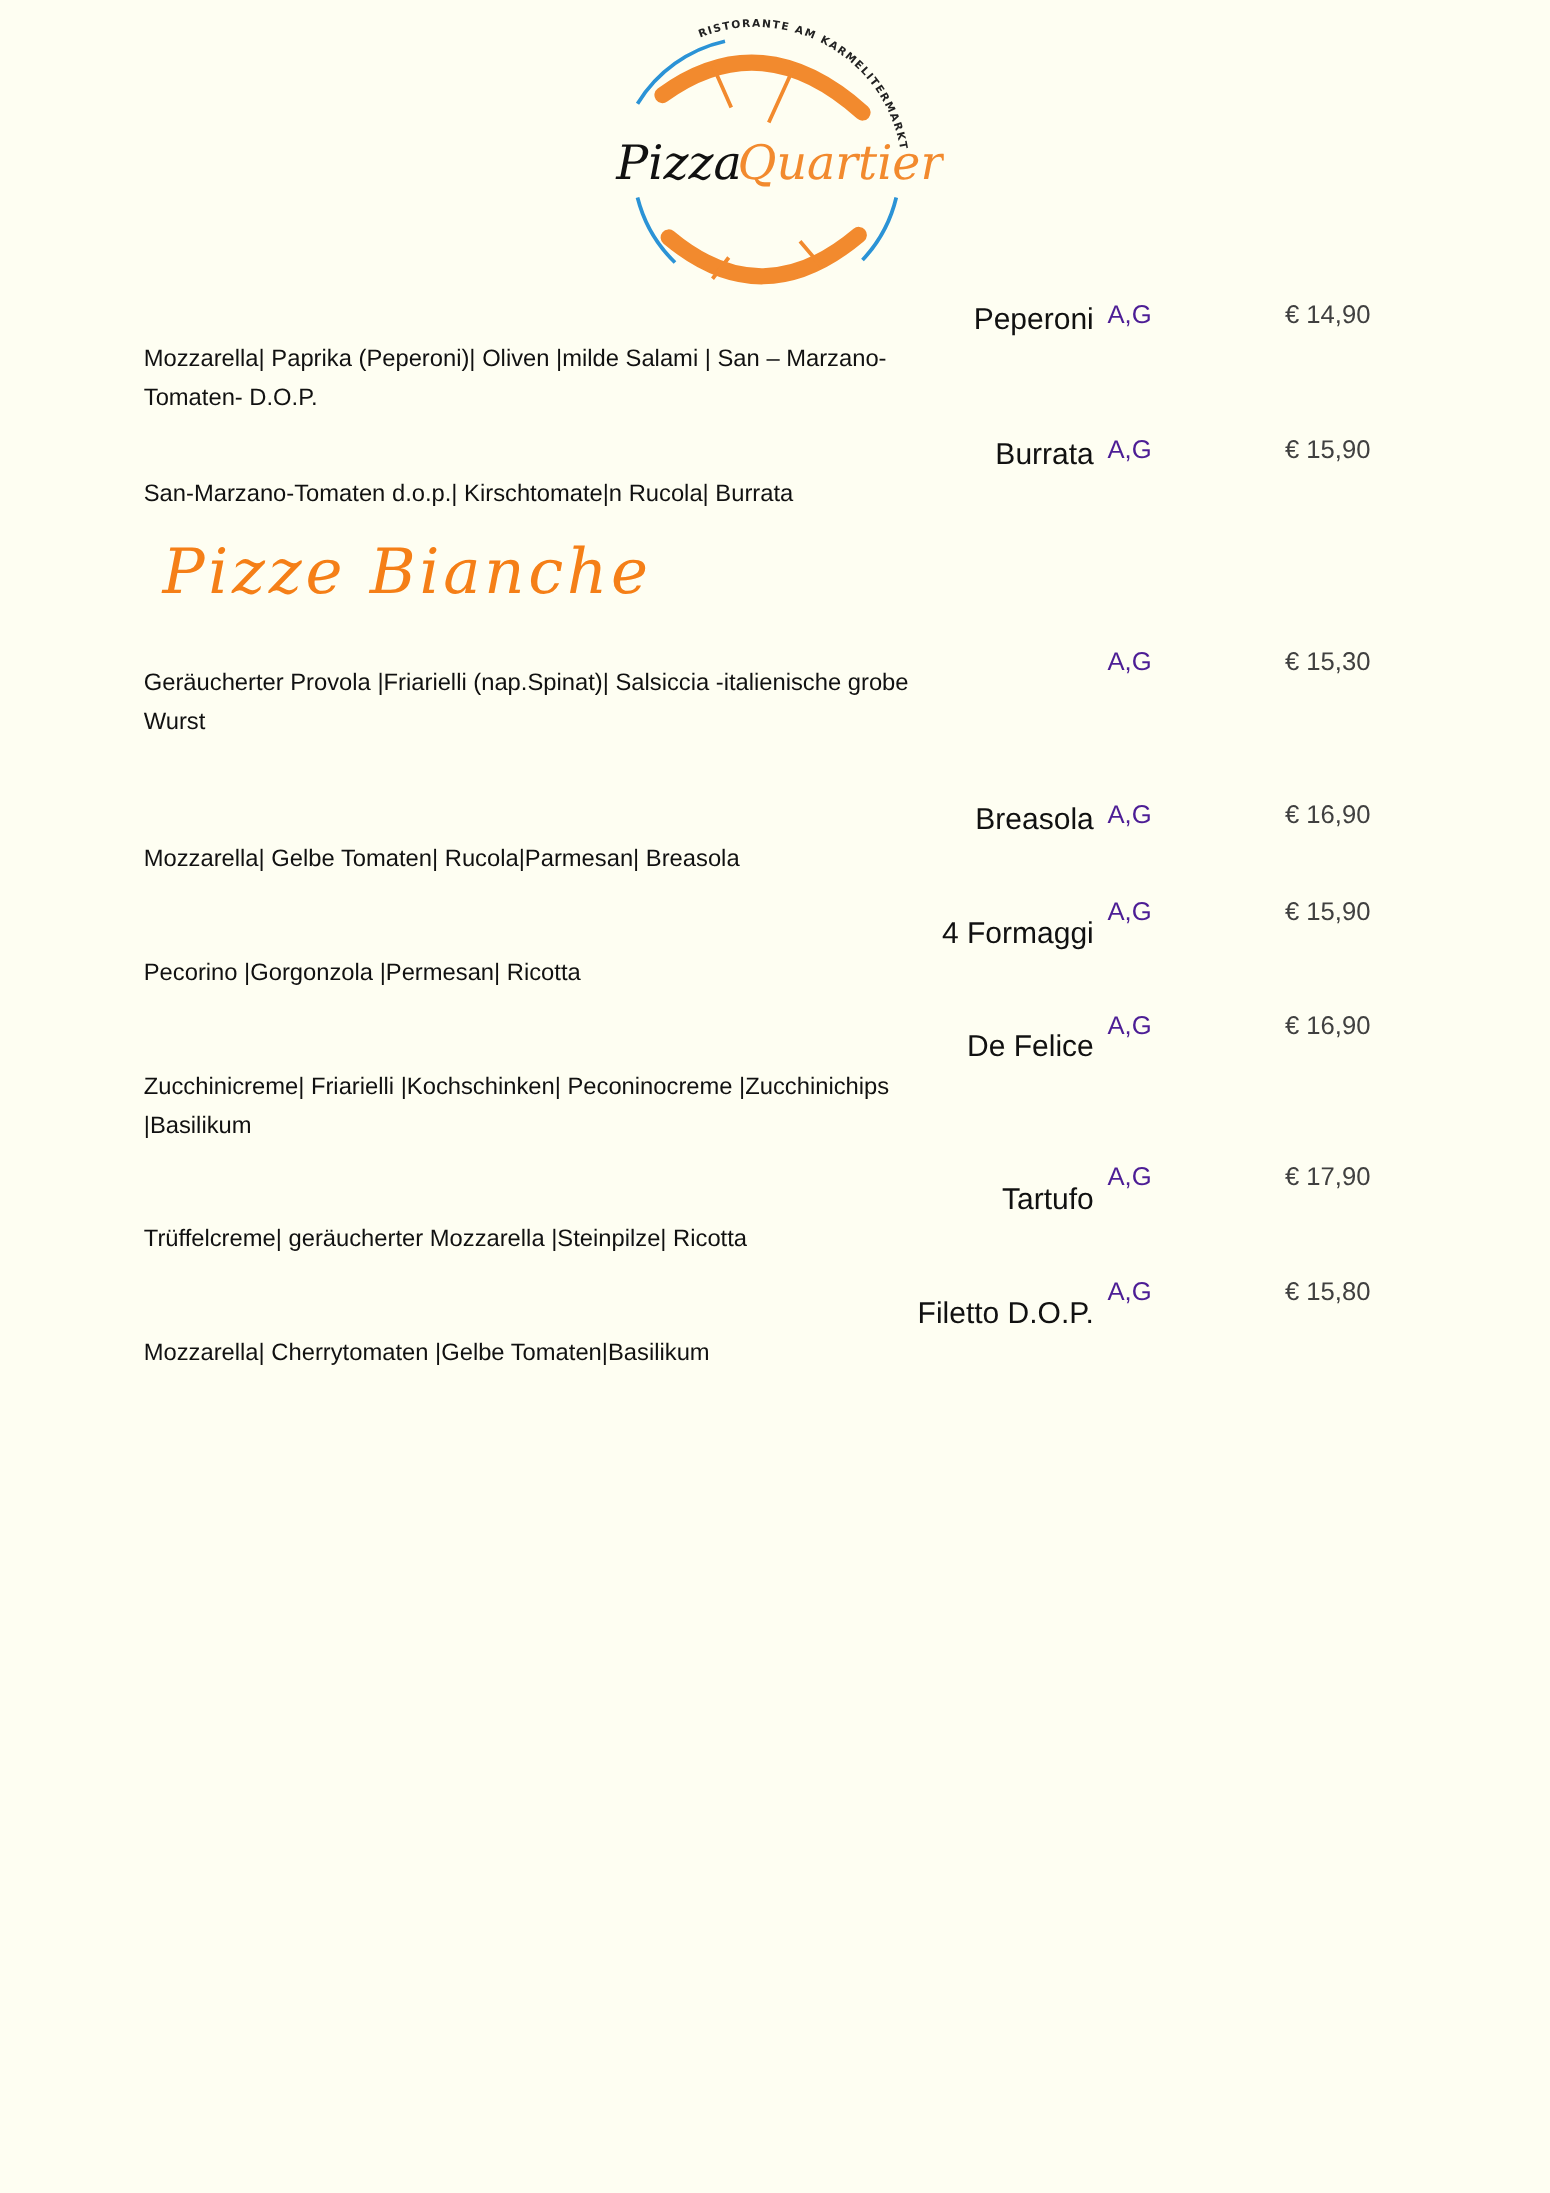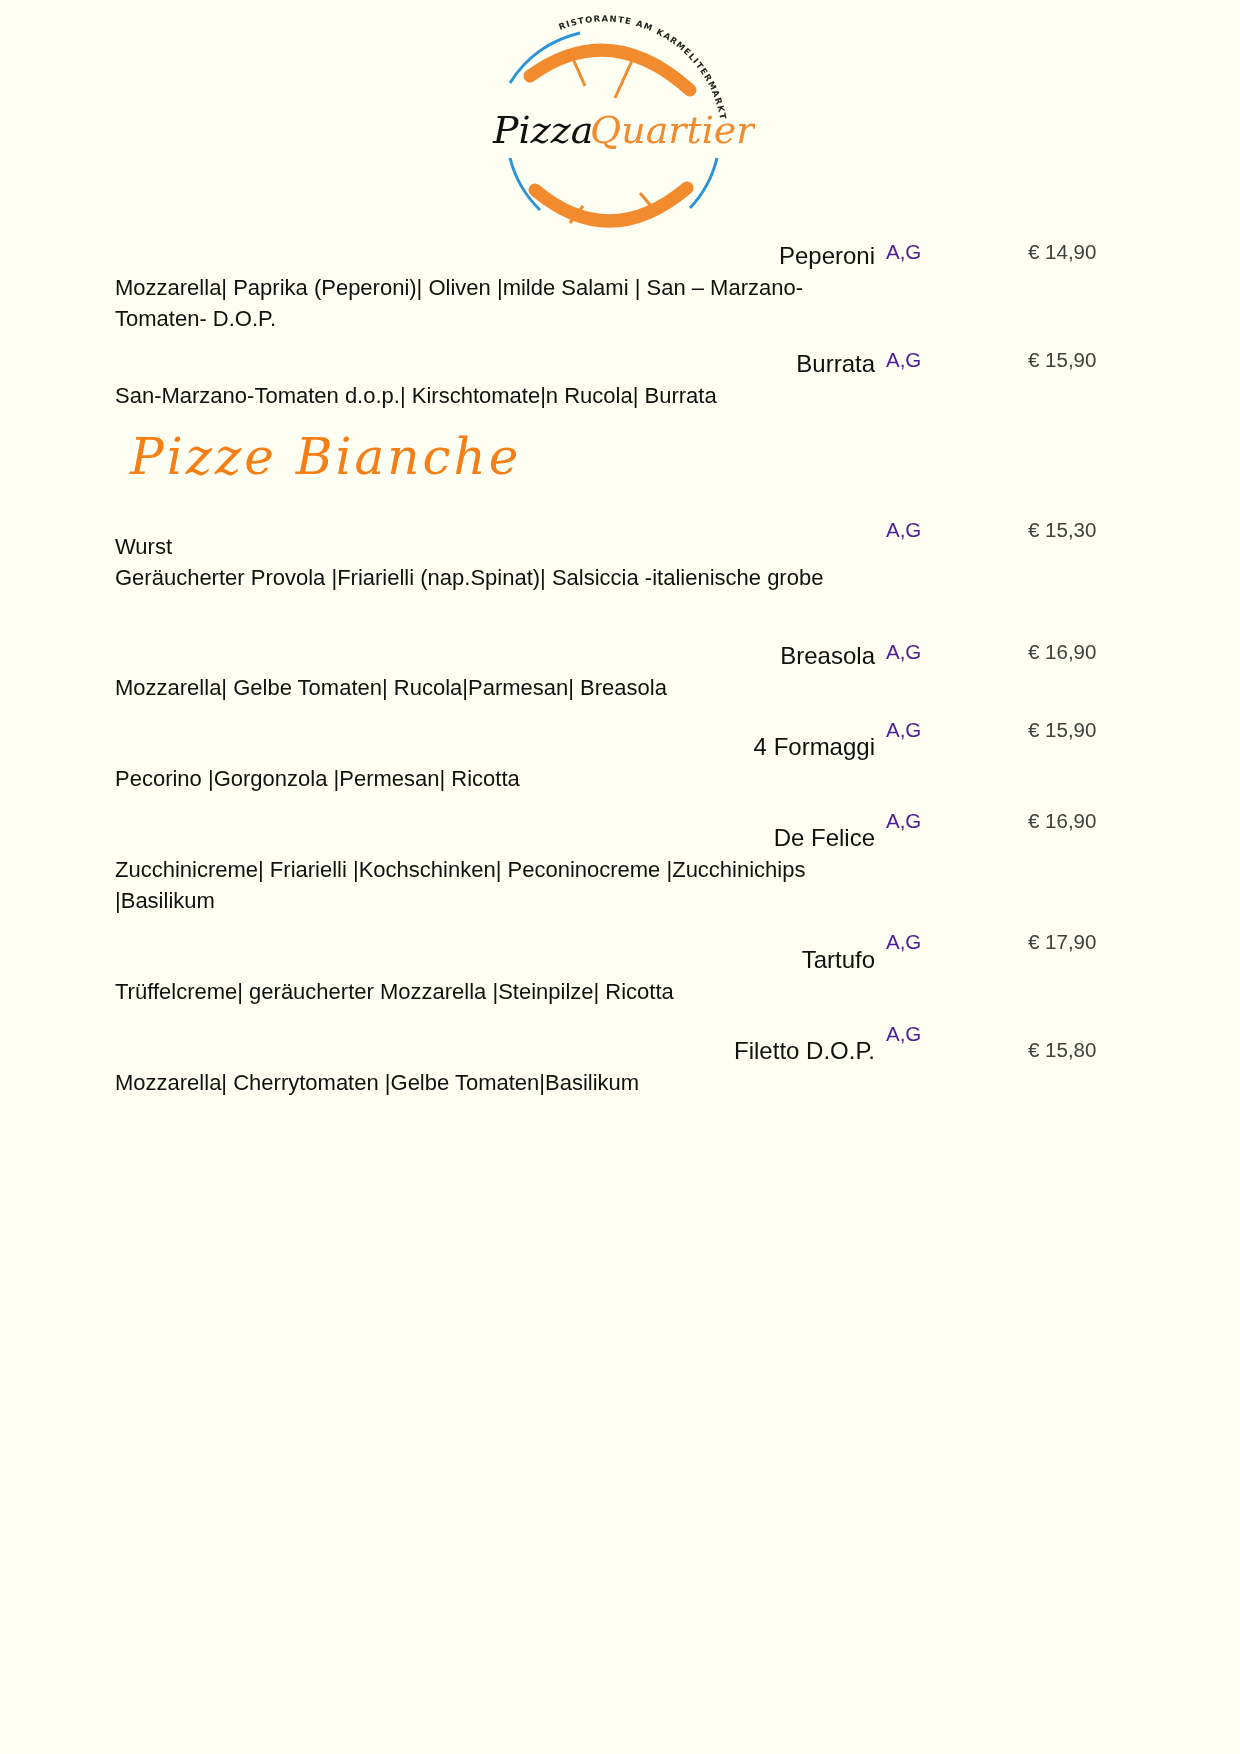--- a/index.html
+++ b/index.html
@@ -1,20 +1,20 @@
 <!DOCTYPE html>
 <html><head>
 <meta charset="utf-8">
 <style>
   html, body { margin:0; padding:0; }
   body { width:1240px; height:1754px; background:#fefef2; font-family:"Liberation Sans", "DejaVu Sans", sans-serif; color:#111; position:relative; overflow:hidden; }
   .logo { position:absolute; left:465px; top:8px; width:290px; height:225px; }
   .item { position:absolute; left:115px; width:760px; }
   .item .name { font-weight:normal; font-size:24px; line-height:32px;text-align:right; }
-  .item .desc { font-size:22px; line-height:31px; }
+  .item .desc { font-size:19px; line-height:31px; }
   .allergen { position:absolute; left:886px; font-size:20.5px; color:#4c1d95; }
   .price { position:absolute; left:1028px; font-size:20.5px; color:#404040; }
   .section-title { position:absolute; left:130px; top:428px; font-family:"DejaVu Serif", serif; font-style:italic; font-size:50px; color:#f57f17; letter-spacing:3px; }
 </style>
 </head>
 <body>
 
 <svg class="logo" viewBox="0 0 290 225">
   <defs>
     <path id="arcpath" d="M 95 22 A 118 118 0 0 1 255 110"></path>
@@ -44,22 +44,22 @@
 <div class="item" style="top:348px;">
   <div class="name">Burrata</div>
   <div class="desc">San-Marzano-Tomaten d.o.p.| Kirschtomate|n Rucola| Burrata</div>
 </div>
 <div class="allergen" style="top:348px;">A,G</div>
 <div class="price" style="top:348px;">€ 15,90</div>
 
 <div class="section-title">Pizze Bianche</div>
 
 <div class="item" style="top:531px;">
+  <div class="desc">Geräucherter Provola |Friarielli (nap.Spinat)| Salsiccia -italienische grobe</div>
   <div class="desc">Wurst</div>
-  <div class="desc">Geräucherter Provola |Friarielli (nap.Spinat)| Salsiccia -italienische grobe</div>
 </div>
 <div class="allergen" style="top:518px;">A,G</div>
 <div class="price" style="top:518px;">€ 15,30</div>
 
 <div class="item" style="top:640px;">
   <div class="name">Breasola</div>
   <div class="desc">Mozzarella| Gelbe Tomaten| Rucola|Parmesan| Breasola</div>
 </div>
 <div class="allergen" style="top:640px;">A,G</div>
 <div class="price" style="top:640px;">€ 16,90</div>
@@ -84,13 +84,13 @@
   <div class="desc">Trüffelcreme| geräucherter Mozzarella |Steinpilze| Ricotta</div>
 </div>
 <div class="allergen" style="top:930px;">A,G</div>
 <div class="price" style="top:930px;">€ 17,90</div>
 
 <div class="item" style="top:1035px;">
   <div class="name">Filetto D.O.P.</div>
   <div class="desc">Mozzarella| Cherrytomaten |Gelbe Tomaten|Basilikum</div>
 </div>
 <div class="allergen" style="top:1022px;">A,G</div>
-<div class="price" style="top:1022px;margin-top:16px;">€ 15,80</div>
+<div class="price" style="top:1022px;">€ 15,80</div>
 
 </body></html>

